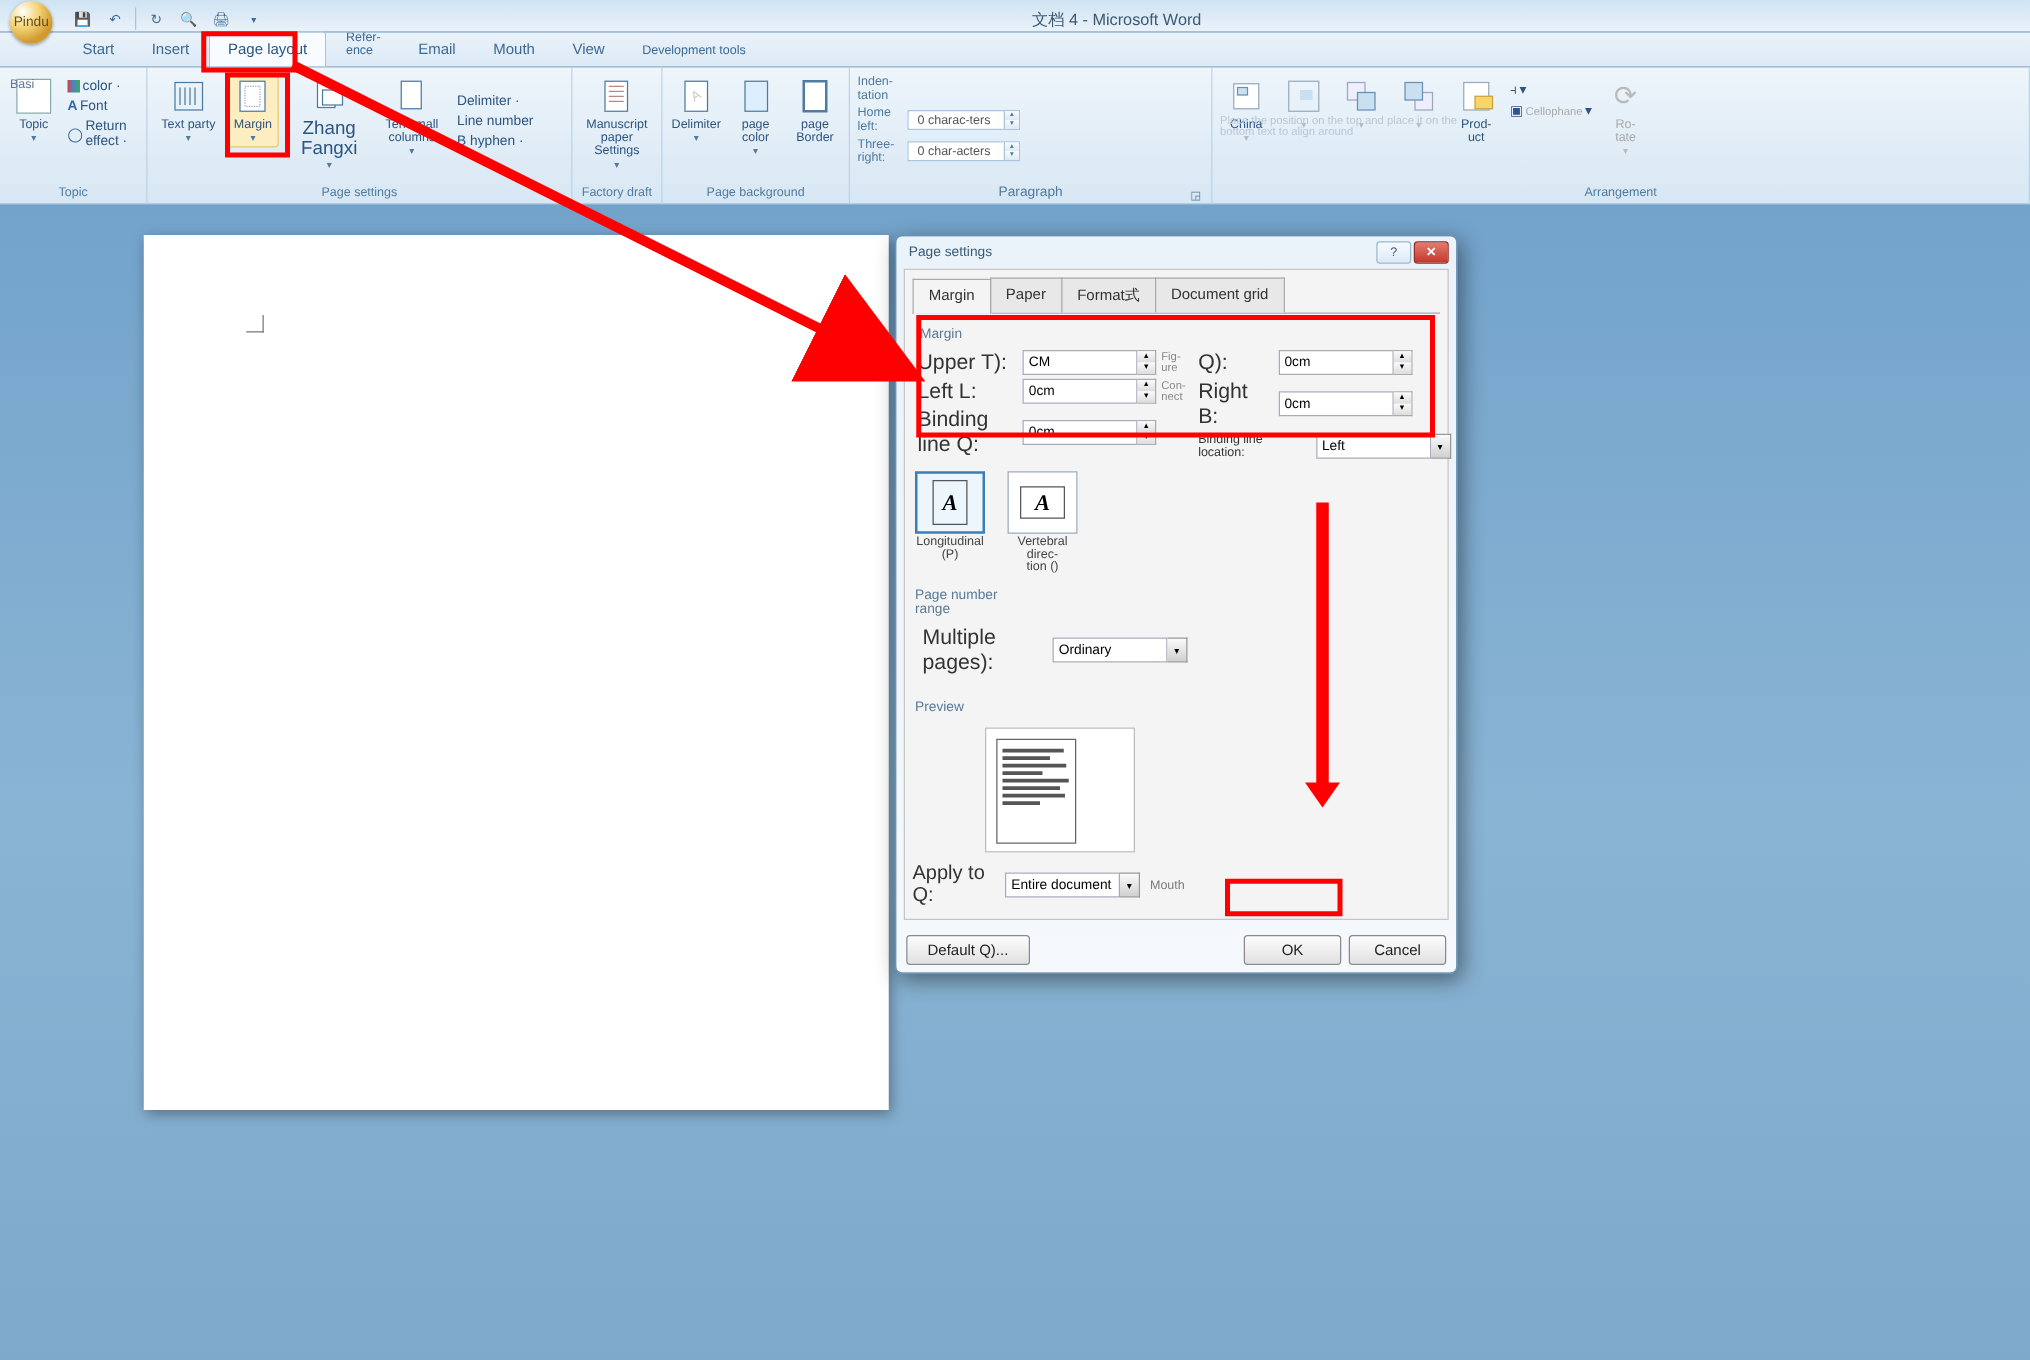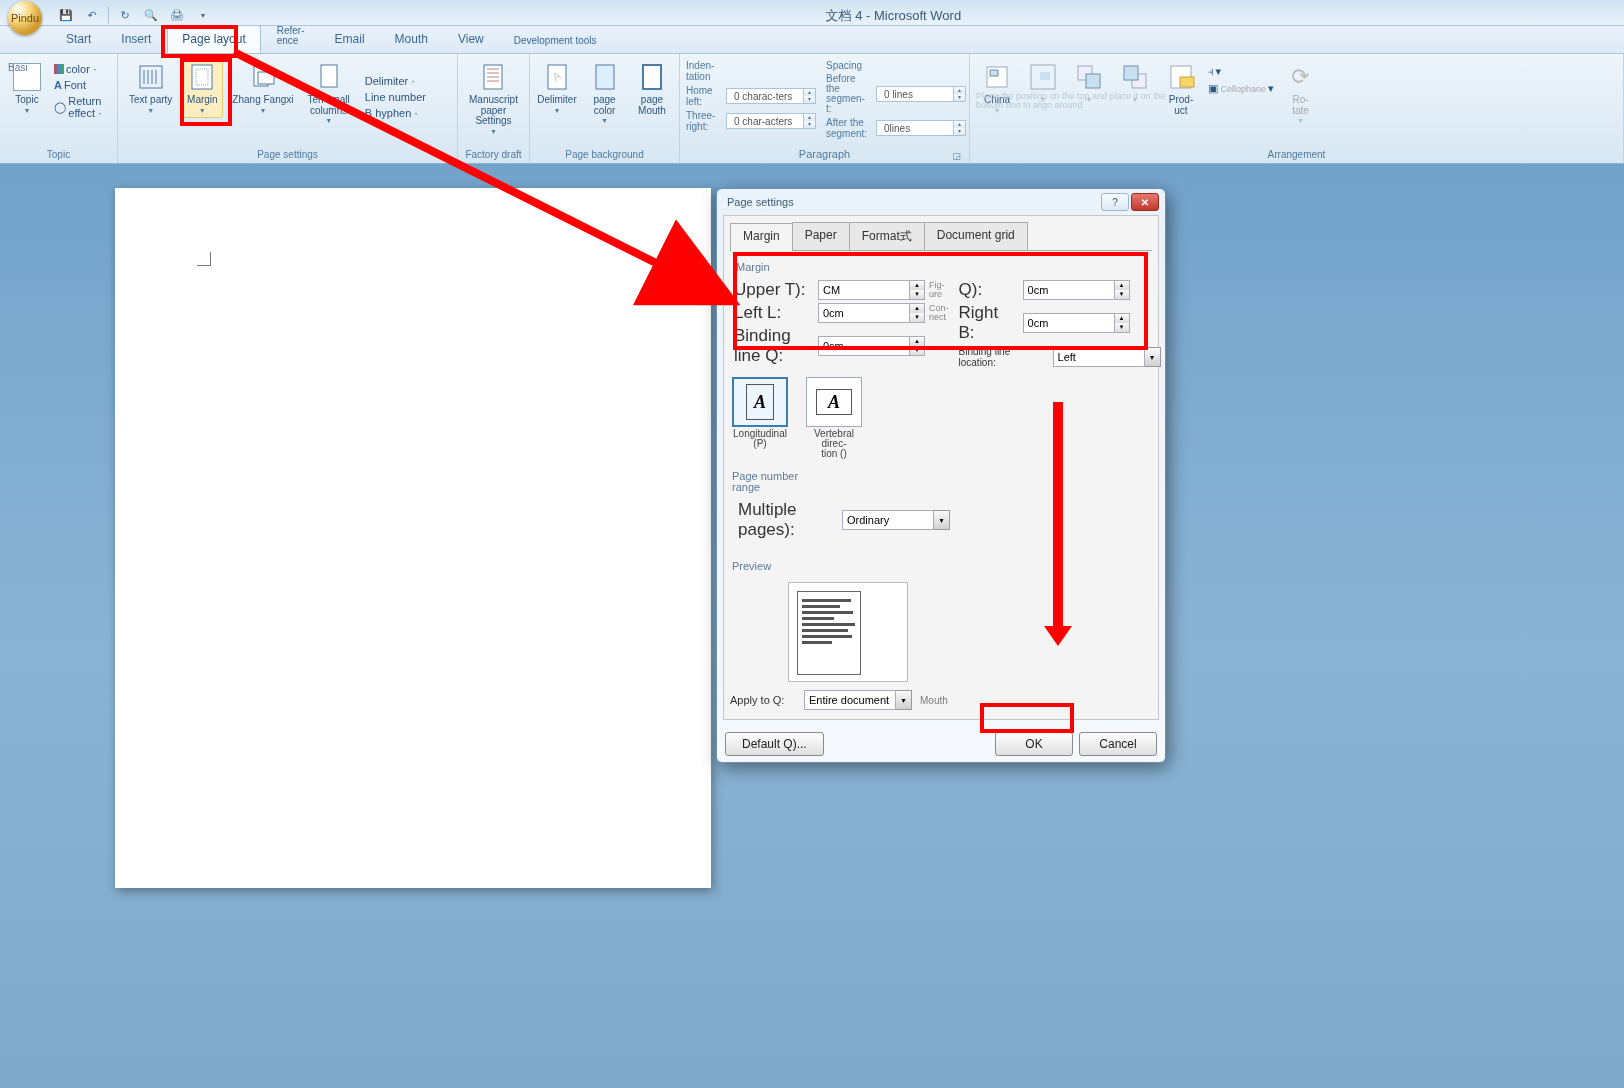--- a/index.html
+++ b/index.html
@@ -154,21 +154,21 @@
           <div class="lab">Margin</div>
           <div style="font-size:8px;color:#4f7ba1">▾</div>
         </div>
       <div class="rbtn">
           <div class="ic">
             <svg width="30" height="30">
               <rect x="6" y="4" width="14" height="20" fill="#fff" stroke="#4f7ba1"></rect>
               <rect x="10" y="10" width="16" height="12" fill="#fcfcfc" stroke="#4f7ba1"></rect>
             </svg>
           </div>
-          <div class="lab" style="font-size:10px">Zhang Fangxi</div>
+          <div class="lab" style="font-size:15px">Zhang Fangxi</div>
           <div style="font-size:8px;color:#4f7ba1">▾</div>
         </div>
       <div class="rbtn">
           <div class="ic">
             <svg width="30" height="30">
               <rect x="7" y="3" width="16" height="22" fill="#fff" stroke="#4f7ba1"></rect>
             </svg>
           </div>
           <div class="lab" style="white-space:pre-line">Ten small
 columns</div>
@@ -228,21 +228,21 @@
           <div class="lab">page color</div>
           <div style="font-size:8px;color:#4f7ba1">▾</div>
         </div>
       <div class="rbtn">
           <div class="ic">
             <svg width="30" height="30">
               <rect x="6" y="3" width="18" height="24" fill="#fff" stroke="#4f7ba1" stroke-width="2"></rect>
             </svg>
           </div>
           <div class="lab" style="white-space:pre-line">page
-Mouth</div>
+Border</div>
         </div>
     </div>
     <div class="group-label">Page background</div>
   </div>
 
   <div class="group" style="width:290px">
     <div class="group-body" style="gap:10px;padding-top:2px">
       <div style="width:130px">
         <div style="color:#4f7ba1;font-size:10px;white-space:pre-line">Inden-
 tation</div>
@@ -260,44 +260,20 @@
             <span style="font-size:10px;color:#4f7ba1;width:54px">Three-right:</span>
             <div class="spinbox">
               <input value="0 char-acters" style="">
               <div class="sbtns">
                 <span>▴</span>
                 <span>▾</span>
               </div>
             </div>
           </div>
       </div>
-      <div style="width:140px">
-        <div style="color:#4f7ba1;font-size:10px">Spacing</div>
-        <div class="field-row">
-            <span style="font-size:10px;color:#4f7ba1;width:72px;white-space:pre-line;line-height:1">Before the segmen-
-t:</span>
-            <div class="spinbox">
-              <input value="0 lines" style="">
-              <div class="sbtns">
-                <span>▴</span>
-                <span>▾</span>
-              </div>
-            </div>
-          </div>
-        <div class="field-row">
-            <span style="font-size:10px;color:#4f7ba1;width:72px">After the segment:</span>
-            <div class="spinbox">
-              <input value="0lines" style="">
-              <div class="sbtns">
-                <span>▴</span>
-                <span>▾</span>
-              </div>
-            </div>
-          </div>
-      </div>
     </div>
     <div class="group-label" style="position:relative"><span>Paragraph</span><span style="position:absolute;right:2px;bottom:2px;font-size:9px;color:#4f7ba1">◲</span></div>
   </div>
 
   <div class="group" style="flex:1">
     <div class="group-body" style="position:relative">
       <div class="rbtn">
           <div class="ic">
             <svg width="30" height="30">
               <rect x="5" y="5" width="20" height="20" fill="#fff" stroke="#9ab"></rect>
@@ -485,21 +461,21 @@
           <div class="pl" style="width:95%"></div>
           <div class="pl" style="width:60%"></div>
           <div class="pl" style="width:98%"></div>
           <div class="pl" style="width:85%"></div>
           <div class="pl" style="width:92%"></div>
           <div class="pl" style="width:55%"></div>
       </div>
     </div>
 
     <div class="field-row" style="margin-top:8px">
-        <span class="flab" style="font-size:11px;width:70px">Apply to Q:</span>
+        <span class="flab" style="font-size:16px;width:70px">Apply to Q:</span>
         <div class="combo">
           <input class="txtin" value="Entire document" style="">
           <div class="cbtn">▾</div>
         </div>
         <span style="font-size:10px;color:#7a7a7a;margin-left:4px">Mouth</span>
       </div>
   </div>
   <div class="dlg-foot">
     <button class="btn" style="font-size:12px">Default Q)...</button>
     <div style="flex:1"></div>

